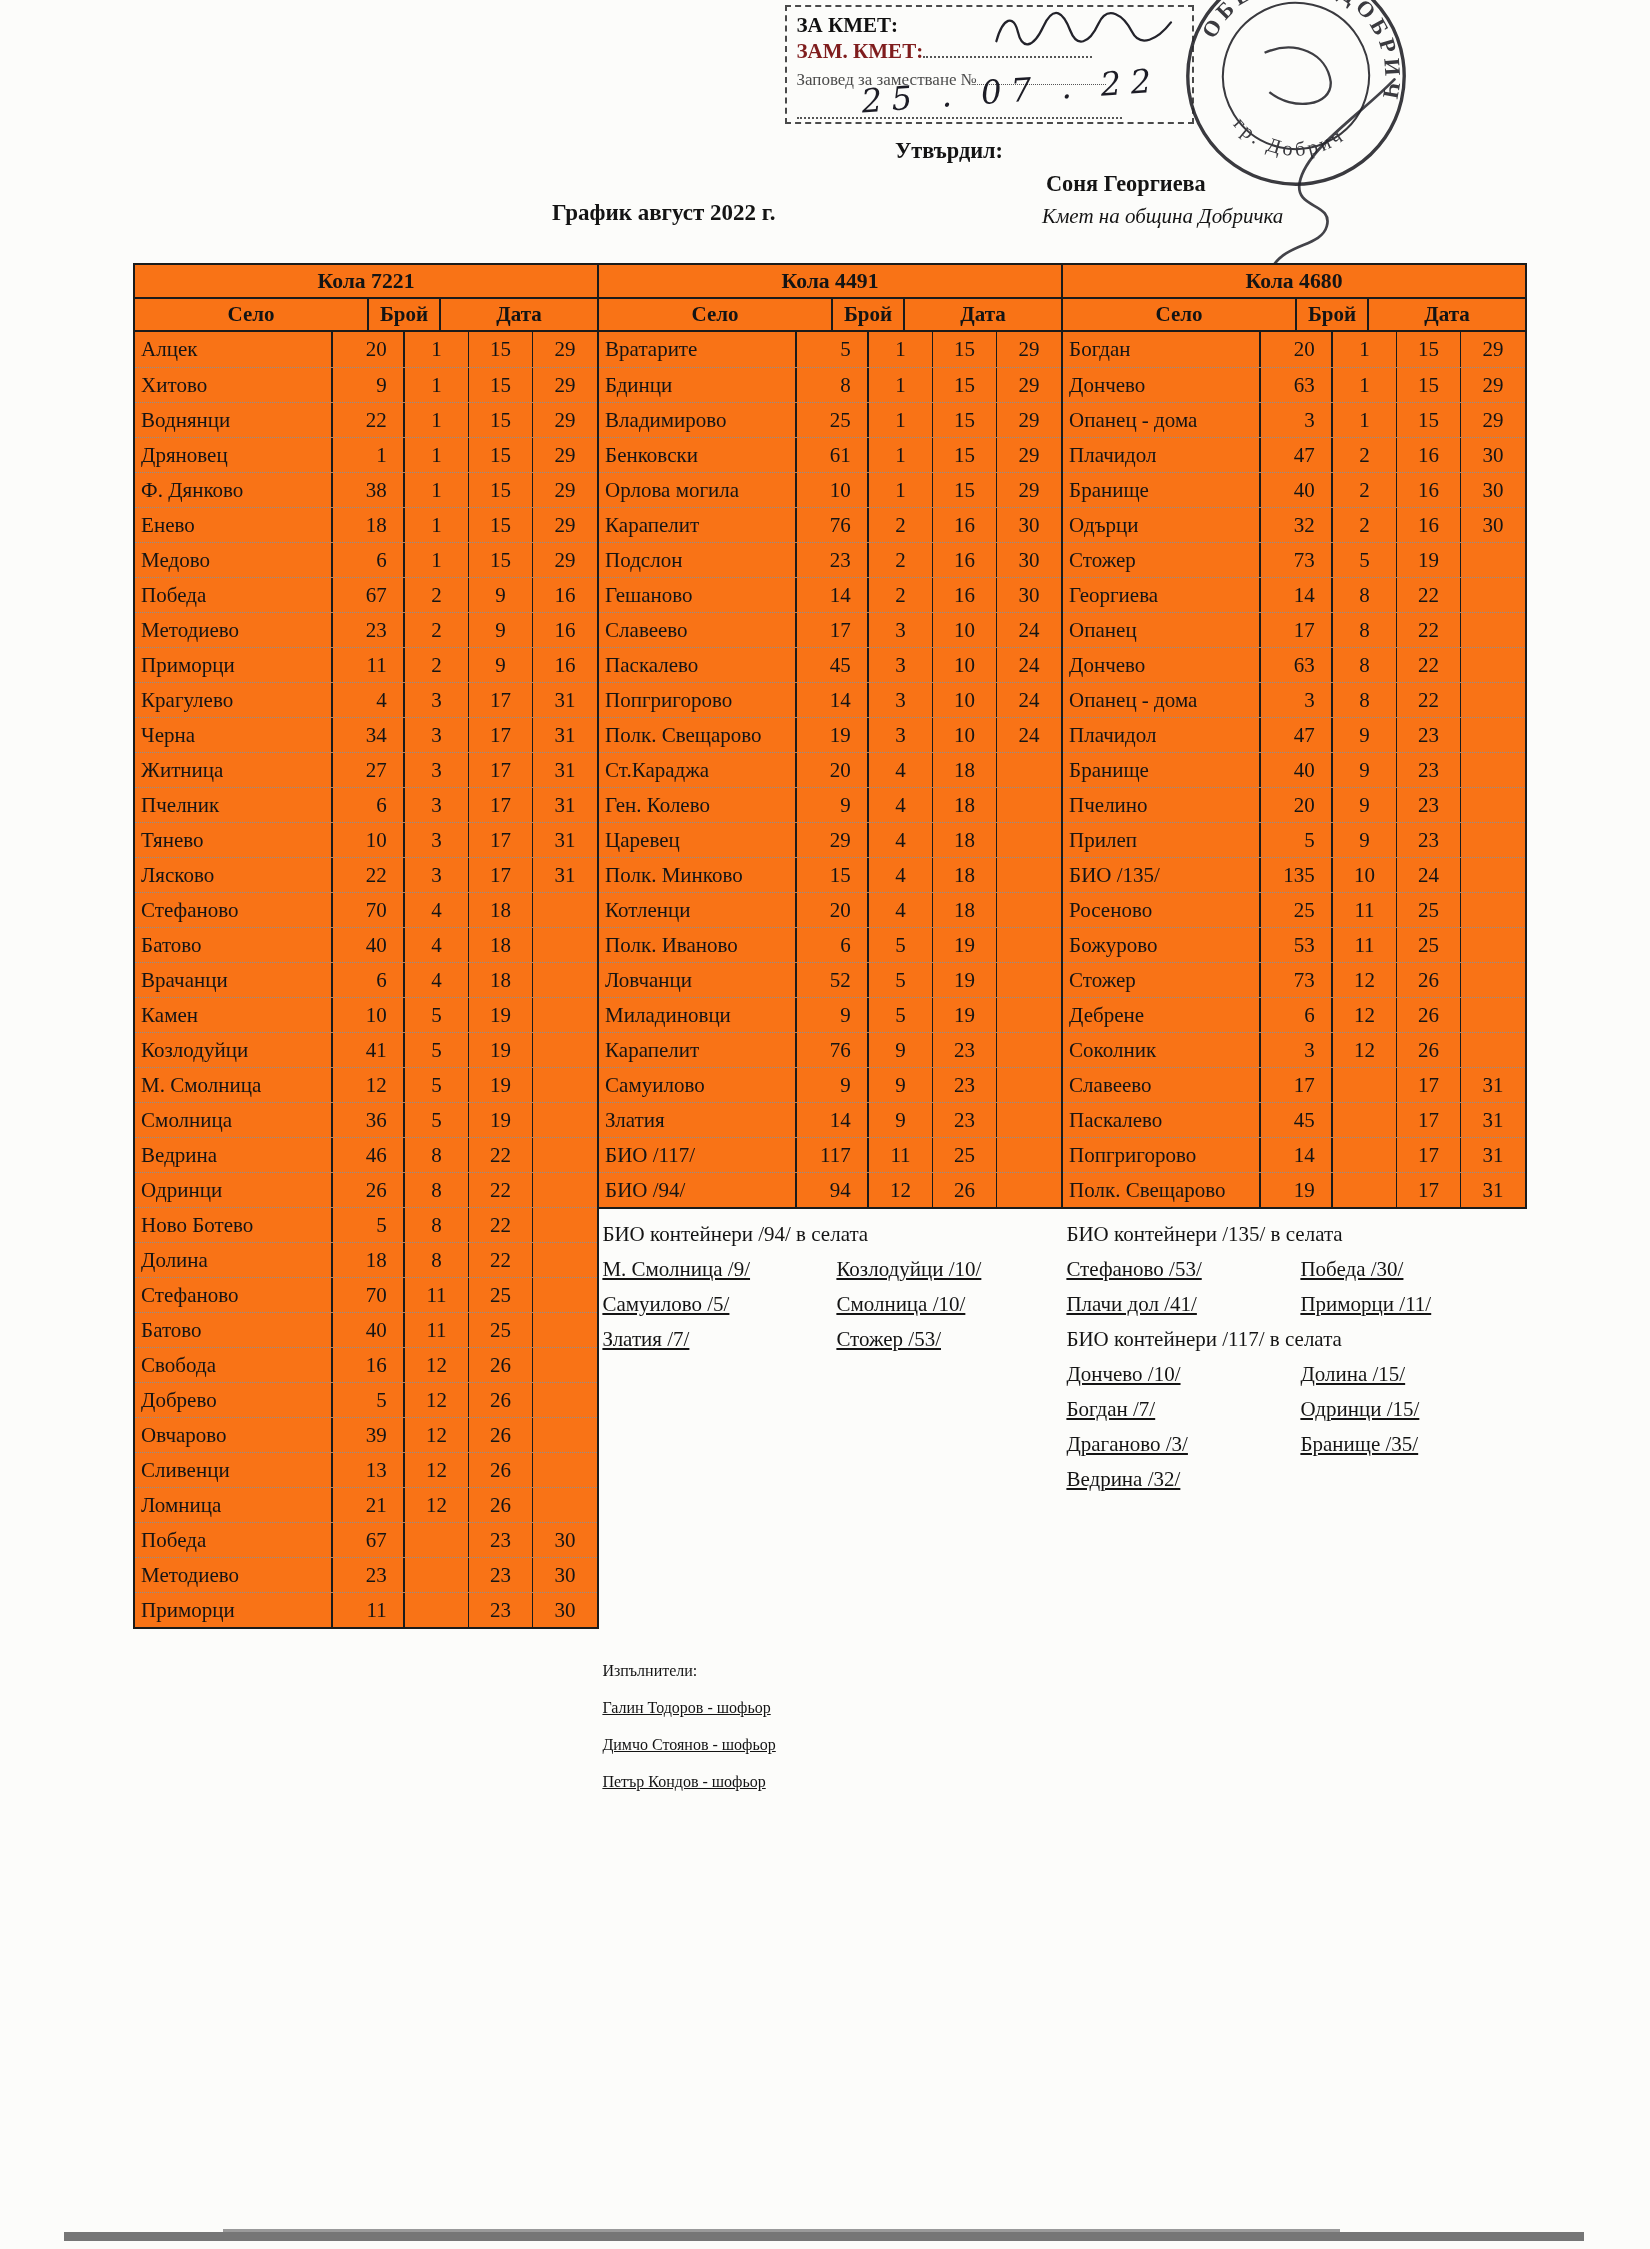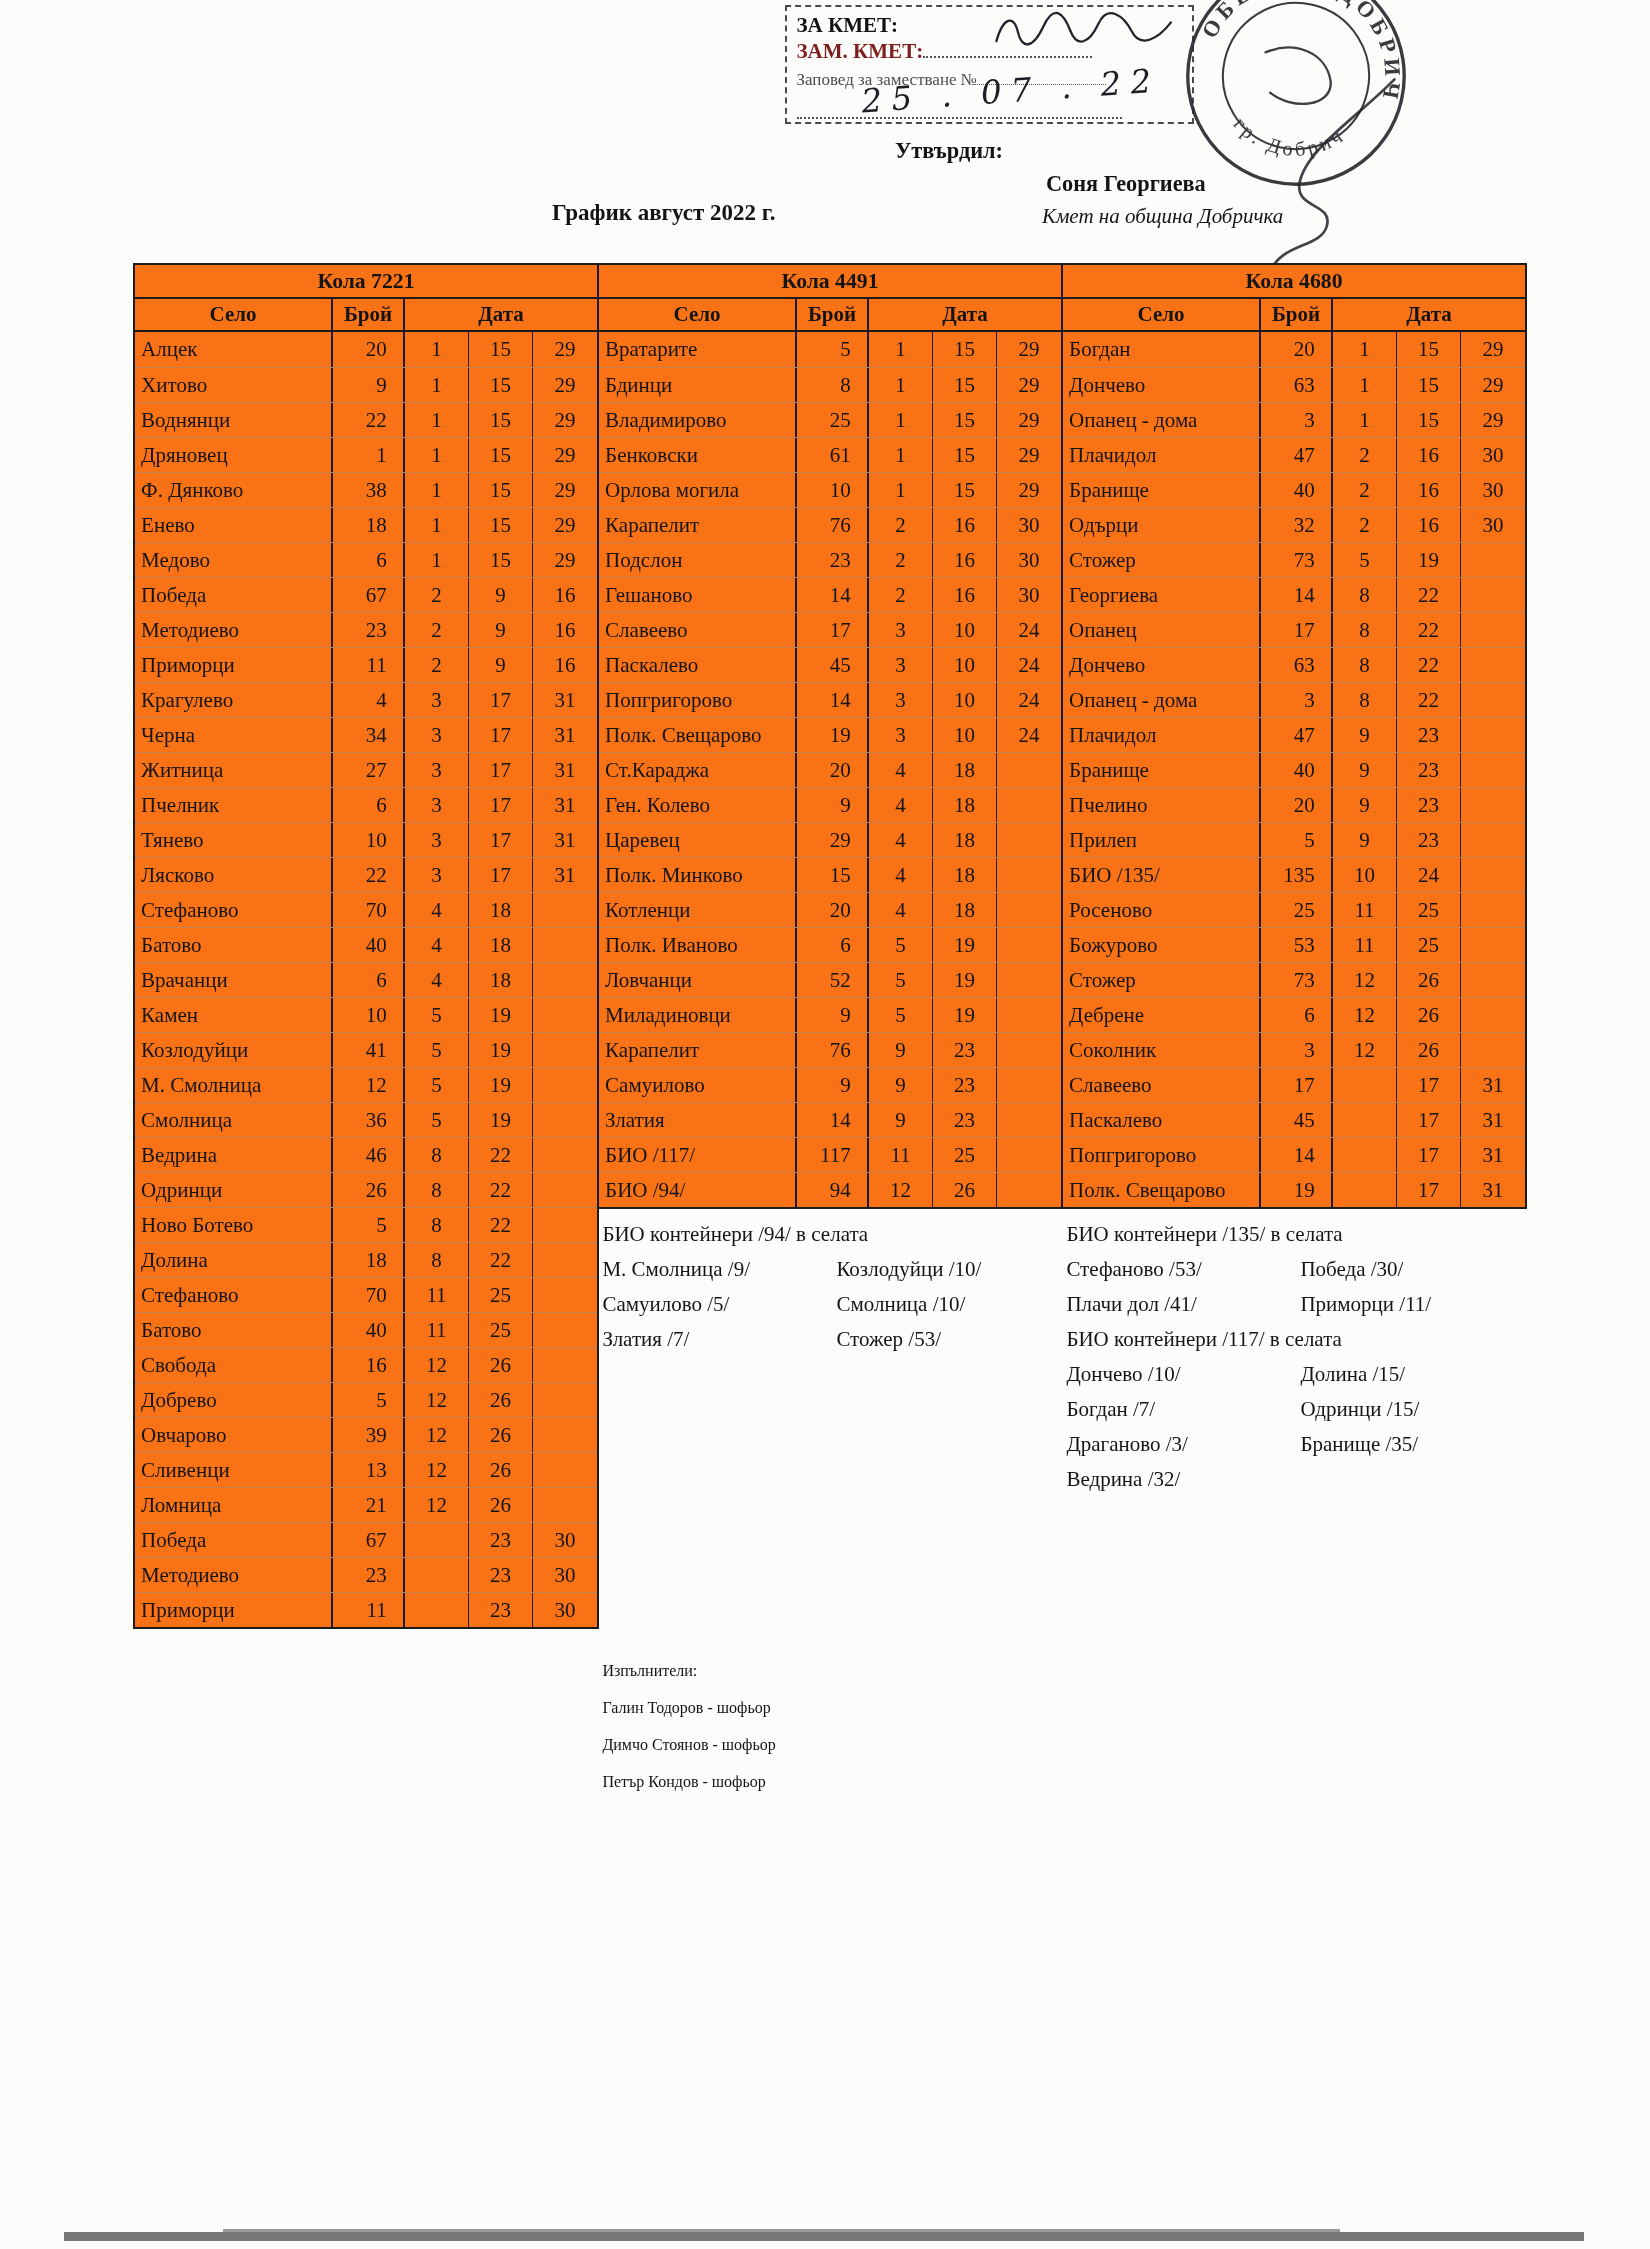--- a/index.html
+++ b/index.html
@@ -37,36 +37,36 @@
   .doc-title{position:absolute; left:552px; top:200px; font-size:23px; font-weight:bold;}
   .stamp{position:absolute; left:1179px; top:-41px; transform:rotate(13deg); opacity:.9;}
   .flourish{position:absolute; left:1225px; top:74px; opacity:.85;}
   
   .table-wrap{position:absolute; left:133px; top:263px; display:flex; align-items:flex-start;}
   .section{width:466px;}
   .section + .section{margin-left:-2px;}
   .grid{border:2px solid #1b1b1b; background:#f97316; box-sizing:border-box;}
   .sec-title{height:32px;line-height:32px;text-align:center;font-weight:bold;font-size:21.7px;border-bottom:2px solid #1b1b1b;}
   .col-head{display:flex;height:31px;line-height:31px;font-weight:bold;font-size:21px;border-bottom:2px solid #1b1b1b;}
-  .h-name{width:198px;border-right:2px solid #1b1b1b;text-align:center;box-sizing:border-box;}
+  .h-name{width:234px;border-right:2px solid #1b1b1b;text-align:center;box-sizing:border-box;}
   .h-count{width:72px;border-right:2px solid #1b1b1b;text-align:center;box-sizing:border-box;}
   .h-date{flex:1;text-align:center;}
   .rows .trow{display:flex;height:35px;line-height:35px;font-size:21px;box-sizing:border-box;}
   .rows .trow:not(:first-child){border-top:1.4px dotted #8f8f8f;}
   .cell{overflow:hidden;white-space:nowrap;box-sizing:border-box;}
   .c-name{width:198px;border-right:2px solid #1b1b1b;padding-left:6.1px;}
   .c-count{width:72px;border-right:2px solid #1b1b1b;text-align:right;padding-right:16.2px;}
   .c-d1{width:64px;border-right:1.4px solid #1b1b1b;text-align:center;}
   .c-d2{width:64px;border-right:1.4px solid #1b1b1b;text-align:center;}
   .c-d3{flex:1;text-align:center;}
   
   .notes{padding:8.1px 1.4px 0 5.4px;font-size:21px;}
   .note-heading{height:35px;line-height:35px;}
   .note-line{height:35px;line-height:35px;display:flex;}
-  .note-part{width:234px;}
+  .note-part{width:234px;text-decoration:underline;}
   .note-part:last-child{width:auto;}
   .executors{margin-top:295px;padding-left:5.4px;font-size:16px;}
   .executors .note-heading{height:37px;line-height:37px;}
   .executors .note-line{height:37px;line-height:37px;}
   
   .bottom-band{position:absolute;left:64px;top:2232px;width:1520px;height:8.8px;background:#767676;}
   .bottom-band2{position:absolute;left:223px;top:2229px;width:1117px;height:3.4px;background:#9a9a9a;}
 </style>
 </head>
 <body>

